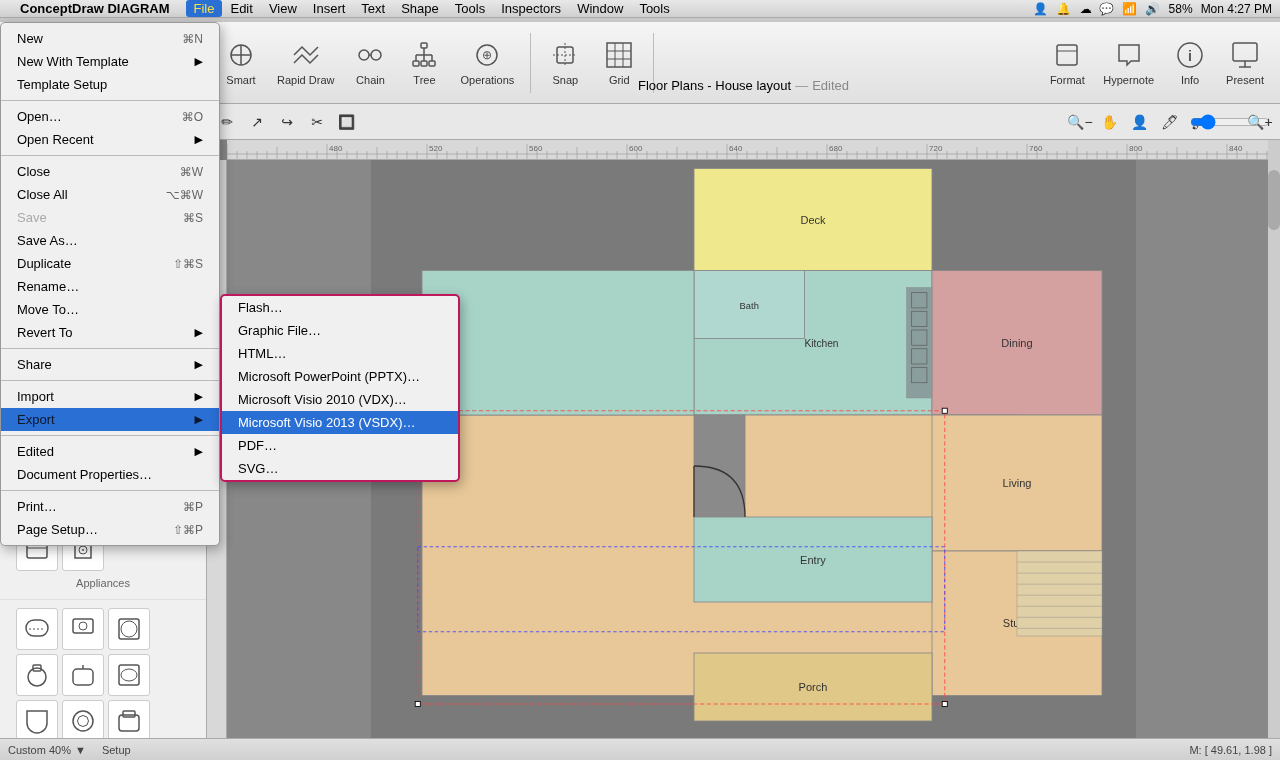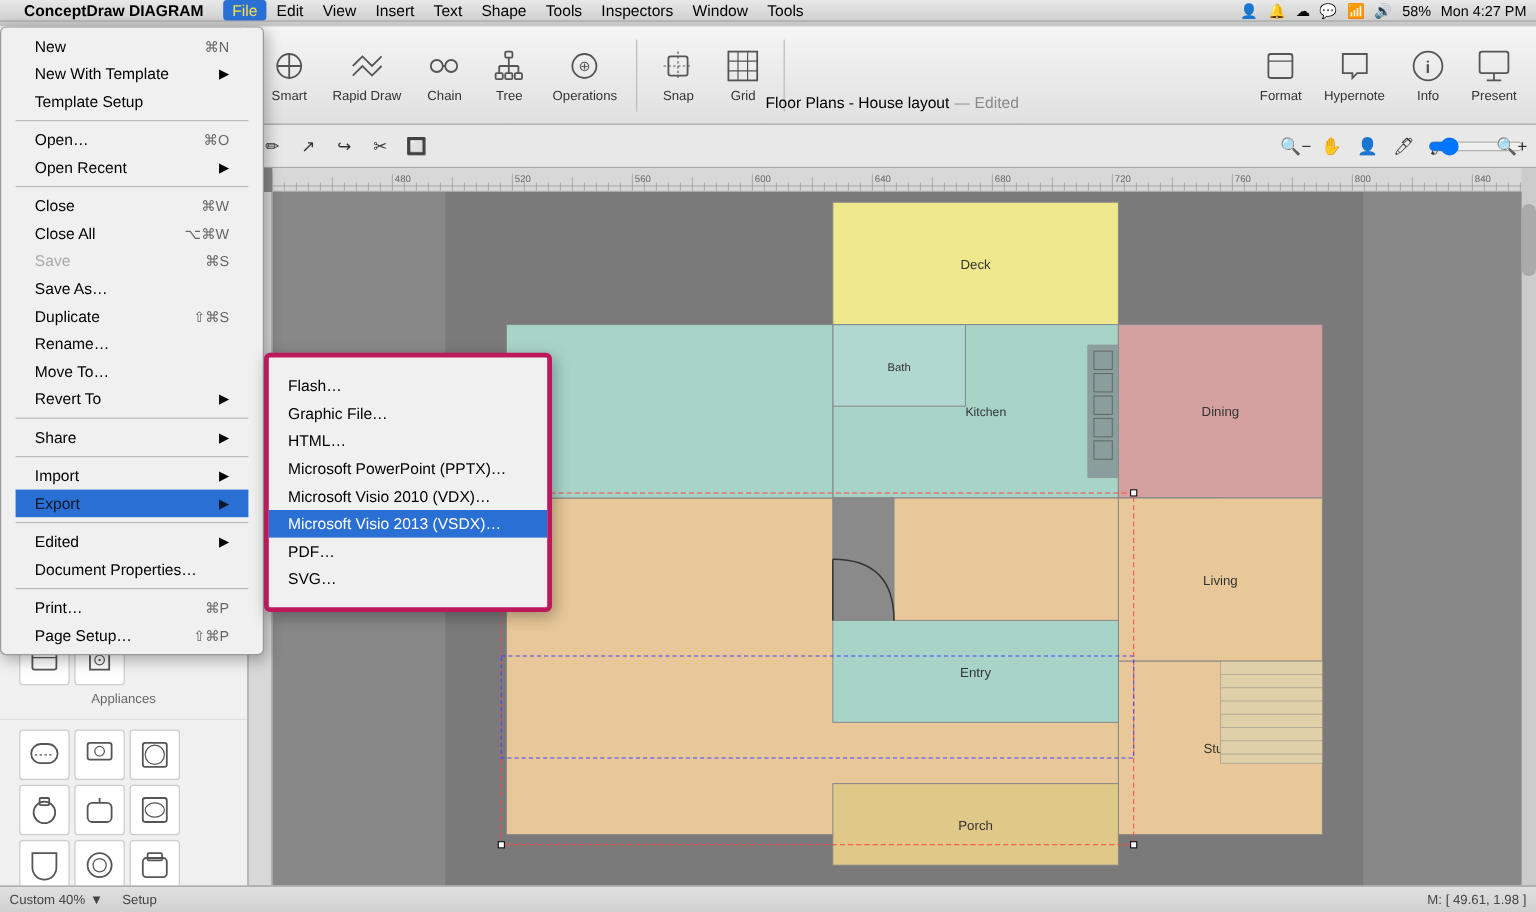--- a/index.html
+++ b/index.html
@@ -97,21 +97,21 @@
       top: 22px;
       left: 0;
       z-index: 999;
     }
     #file-menu {
       background: #f0f0f0;
       border: 1px solid #999;
       border-radius: 5px;
       box-shadow: 2px 4px 12px rgba(0,0,0,0.3);
       min-width: 220px;
-      padding: 4px 12px;
+      padding: 4px 0;
     }
     .menu-item {
       padding: 4px 16px;
       font-size: 13px;
       cursor: pointer;
       display: flex;
       align-items: center;
       justify-content: space-between;
       white-space: nowrap;
       color: #000;
@@ -121,25 +121,25 @@
     .menu-sep { height: 1px; background: #bbb; margin: 4px 0; }
     .menu-shortcut { font-size: 12px; color: #666; margin-left: 20px; }
     .menu-arrow { font-size: 11px; }
 
     
     #export-submenu {
       position: absolute;
       left: 220px;
       top: 294px;
       background: #f0f0f0;
-      border: 4px solid #be185d;
+      border: 2px solid #be185d;
       border-radius: 5px;
       box-shadow: 2px 4px 12px rgba(0,0,0,0.3);
       min-width: 240px;
-      padding: 12px 0;
+      padding: 0 0;
       z-index: 1000;
     }
     .submenu-item {
       padding: 4px 16px;
       font-size: 13px;
       cursor: pointer;
       color: #000;
       white-space: nowrap;
     }
     .submenu-item.highlighted { background: #2a6fd4; color: #fff; }
@@ -705,21 +705,21 @@
           </div>
 
         </div>
 
       </div>
 
     </div>
 
     <div id="canvas-area">
 
-      <div style="position:absolute; top:0; left:20px; right:0; height:20px; background:#d8d8d8; border-bottom:1px solid #aaa; overflow:hidden; font-size:9px; color:#666; display:flex; align-items:center;">
+      <div style="position:absolute; top:0; left:20px; right:0; height:20px; background:#d8d8d8; border-bottom:1px solid #aaa; overflow:hidden; font-size:9px; color:#666; display:flex; align-items:flex-end;">
         <svg width="100%" height="20px">
           <g id="h-ruler-ticks" fill="#666" font-size="8">
 
             <line x1="0" y1="15" x2="1200" y2="15" stroke="#888" stroke-width="0.5"></line>
           </g>
         <line x1="0" y1="5" x2="0" y2="20" stroke="#888" stroke-width="0.5"></line>
             <line x1="10" y1="12" x2="10" y2="20" stroke="#888" stroke-width="0.5"></line>
             <line x1="20" y1="12" x2="20" y2="20" stroke="#888" stroke-width="0.5"></line>
             <line x1="30" y1="12" x2="30" y2="20" stroke="#888" stroke-width="0.5"></line>
             <line x1="40" y1="12" x2="40" y2="20" stroke="#888" stroke-width="0.5"></line>

